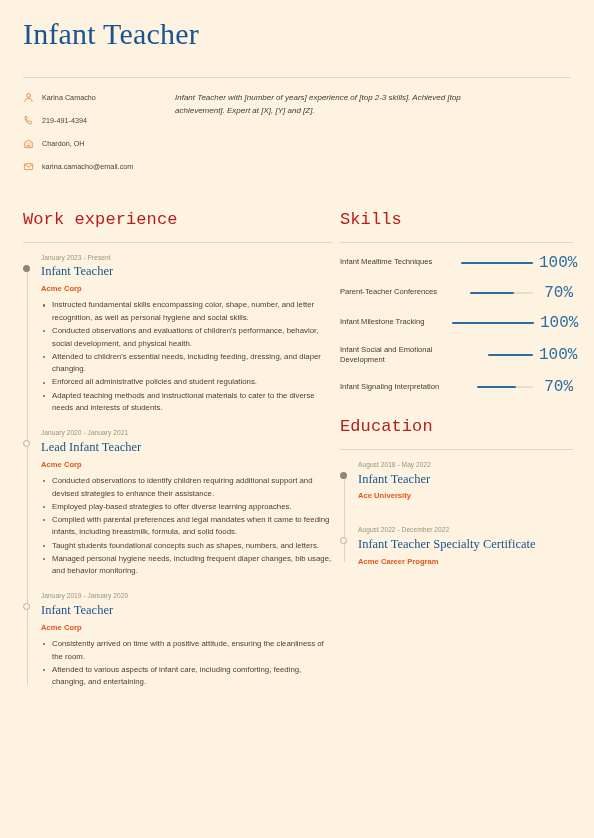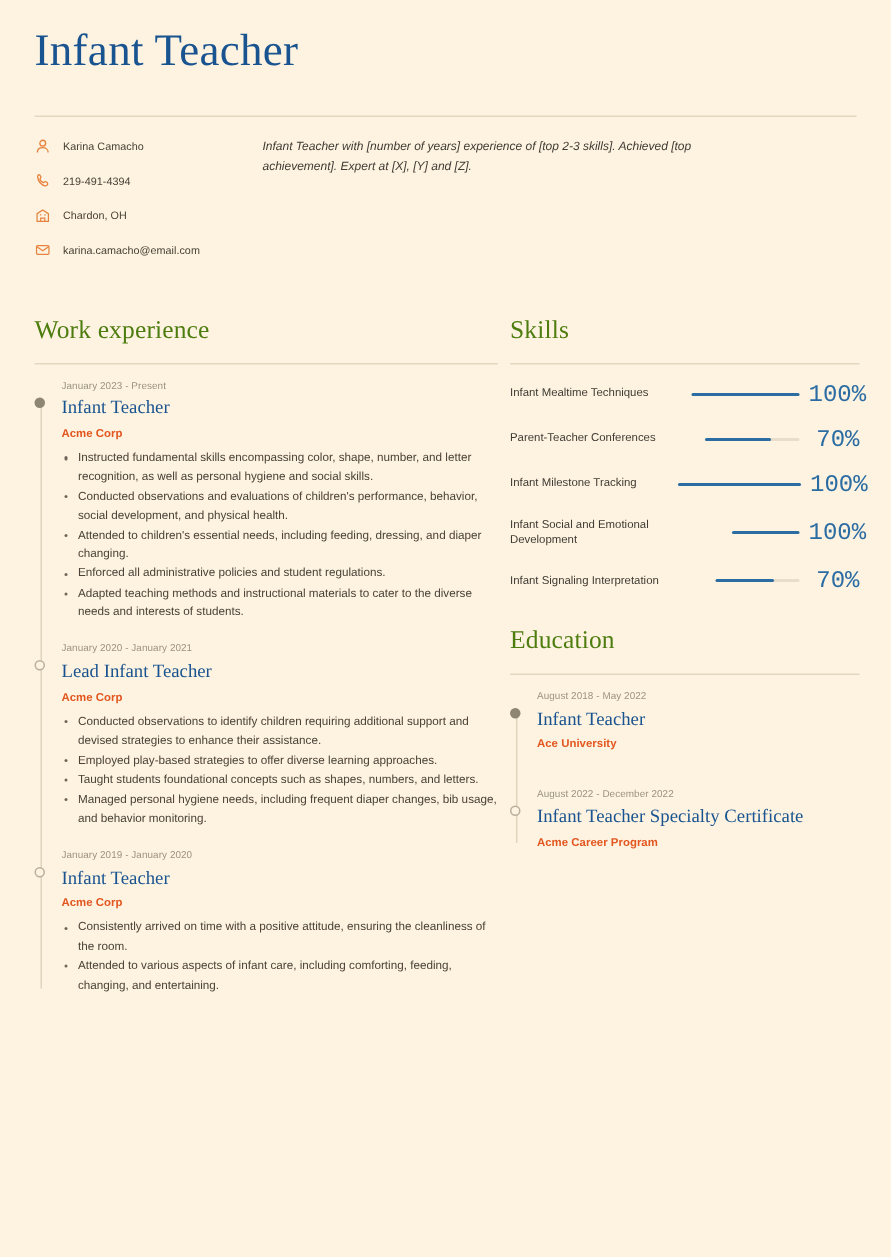--- a/index.html
+++ b/index.html
@@ -81,24 +81,24 @@
   .main {
     display: flex;
     padding: 0 23px;
     margin-top: 38px;
     gap: 0;
   }
   .left-col { width: 309px; flex: none; }
   .right-col { width: 241px; flex: none; padding-left: 8px; }
 
   .section-heading {
-    font-family: Liberation Serif, serif;
+    font-family: Liberation Mono, monospace;
     font-size: 17px;
     font-weight: 400;
-    color: #4d7c0f;
+    color: #b91c1c;
     letter-spacing: 0.1px;
     line-height: 1.15;
   }
   .section-rule {
     border-top: 1px solid #e3d7bf;
     margin-top: 12px;
   }
 
   
   .timeline {
@@ -301,20 +301,21 @@
         </div>
 
         <div class="tl-item">
           <span class="tl-dot hollow"></span>
           <div class="tl-date">January 2020 - January 2021</div>
           <div class="tl-title">Lead Infant Teacher</div>
           <div class="tl-org">Acme Corp</div>
           <ul class="tl-bullets">
             <li>Conducted observations to identify children requiring additional support and devised strategies to enhance their assistance.</li>
             <li>Employed play-based strategies to offer diverse learning approaches.</li>
+            <li>Complied with parental preferences and legal mandates when it came to feeding infants, including breastmilk, formula, and solid foods.</li>
             <li>Taught students foundational concepts such as shapes, numbers, and letters.</li>
             <li>Managed personal hygiene needs, including frequent diaper changes, bib usage, and behavior monitoring.</li>
           </ul>
         </div>
 
         <div class="tl-item">
           <span class="tl-dot hollow"></span>
           <div class="tl-date">January 2019 - January 2020</div>
           <div class="tl-title">Infant Teacher</div>
           <div class="tl-org">Acme Corp</div>

